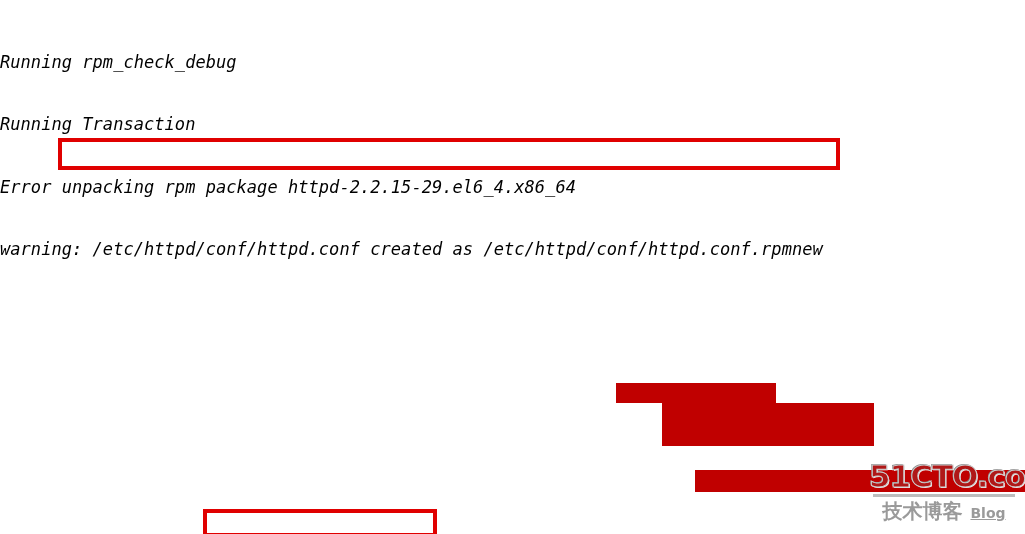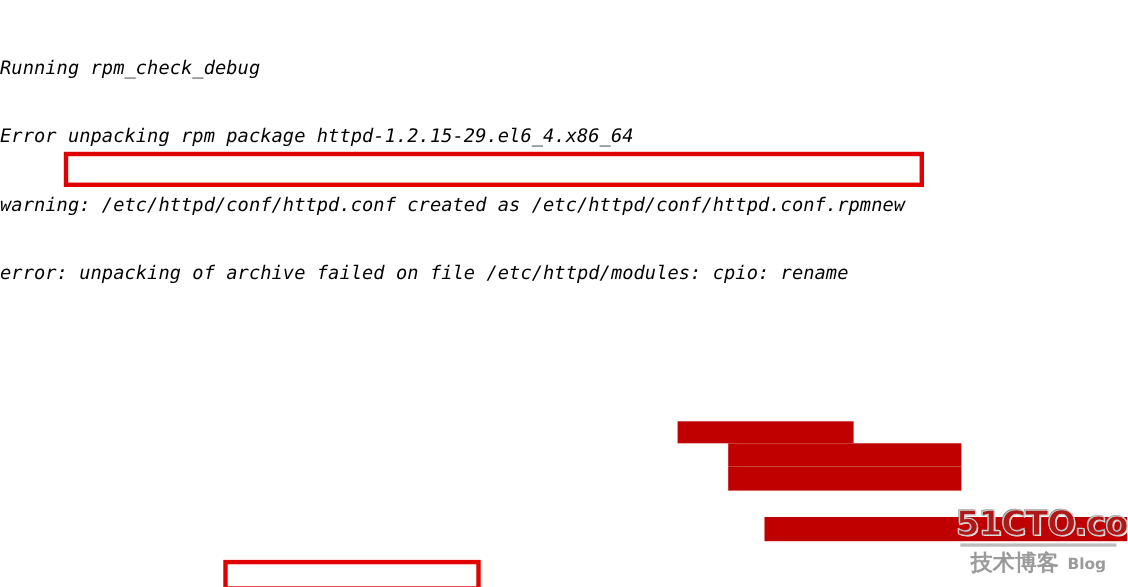--- a/index.html
+++ b/index.html
@@ -89,33 +89,34 @@
     font-size: 20px;
     line-height: 22px;
     color: #9a9a9a;
   }
   .wm-blog {
     font-family: "DejaVu Sans", "Liberation Sans", sans-serif;
     font-weight: bold;
     font-size: 14px;
     line-height: 18px;
     color: #9a9a9a;
+    text-decoration: underline;
   }
 </style>
 </head>
 <body>
 
 <div id="terminal">
 
   <div class="term-lines">
 
     <div class="line">Running rpm_check_debug</div>
-    <div class="line">Error unpacking rpm package httpd-1.2.15-29.el6_4.x86_64</div>
+    <div class="line">Running Transaction</div>
+    <div class="line">Error unpacking rpm package httpd-2.2.15-29.el6_4.x86_64</div>
     <div class="line">warning: /etc/httpd/conf/httpd.conf created as /etc/httpd/conf/httpd.conf.rpmnew</div>
-    <div class="line">error: unpacking of archive failed on file /etc/httpd/modules: cpio: rename</div>
     
     
     
     
     
     
     
     
 
     

